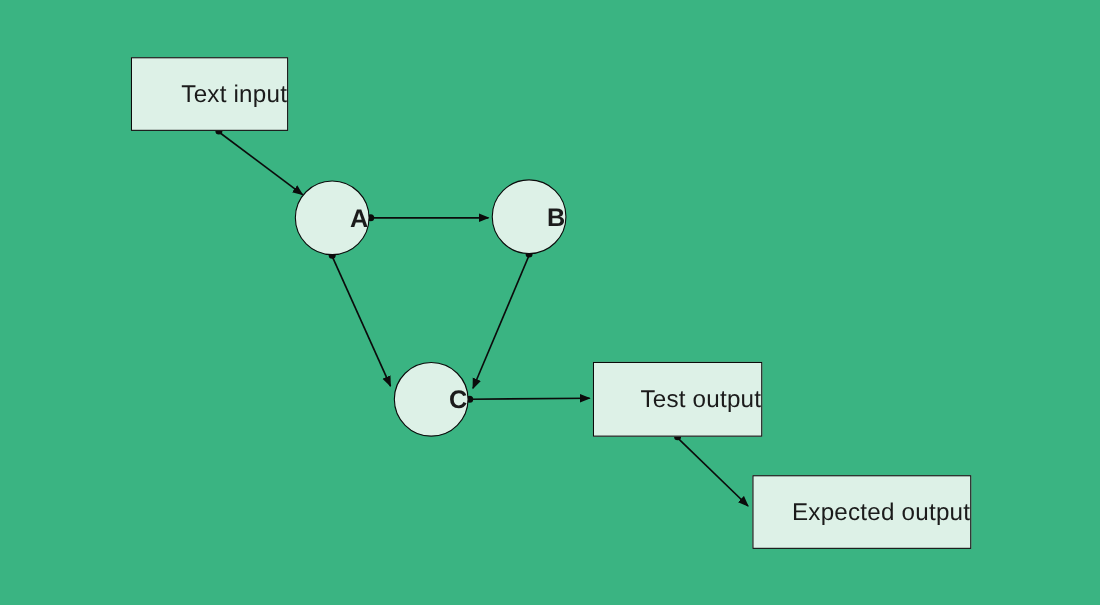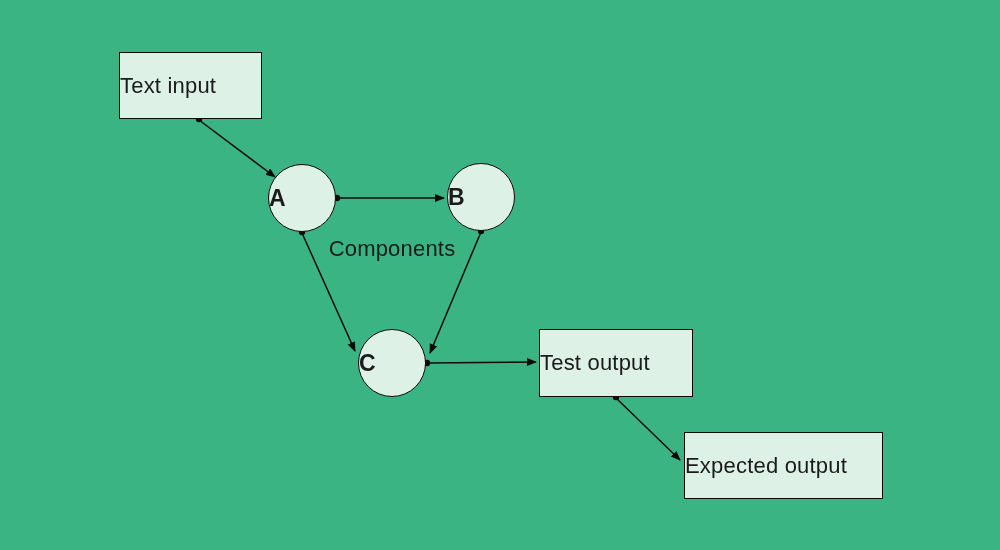--- a/index.html
+++ b/index.html
@@ -34,21 +34,21 @@
     stroke-width: 1.5;
   }
   .edges circle.dot {
     fill: var(--line, #0b0b0b);
     stroke: none;
   }
   .node {
     position: absolute;
     display: flex;
     align-items: center;
-    justify-content: flex-start;
+    justify-content: flex-end;
     background: var(--node_fill, #ddf1e7);
     border: 1.5px solid var(--line, #0b0b0b);
     color: var(--text, #1b1b1b);
     font-size: 22px;
     letter-spacing: 0.2px;
     white-space: nowrap;
   }
   .node.rect-text-input     { left: 119px; top: 52px;  width: 143px; height: 67px; }
   .node.rect-test-output    { left: 539px; top: 329px; width: 154px; height: 68px; }
   .node.rect-expected-output{ left: 684px; top: 432px; width: 199px; height: 67px; }
@@ -115,21 +115,20 @@
 
   <div class="node circle circle-b">
     <span>B</span>
   </div>
 
   <div class="node circle circle-c">
     <span>C</span>
   </div>
 
   <div class="caption">
-    <div>Components</div>
   </div>
 
   <div class="node rect-test-output">
     <span>Test output</span>
   </div>
 
   <div class="node rect-expected-output">
     <span>Expected output</span>
   </div>
 

